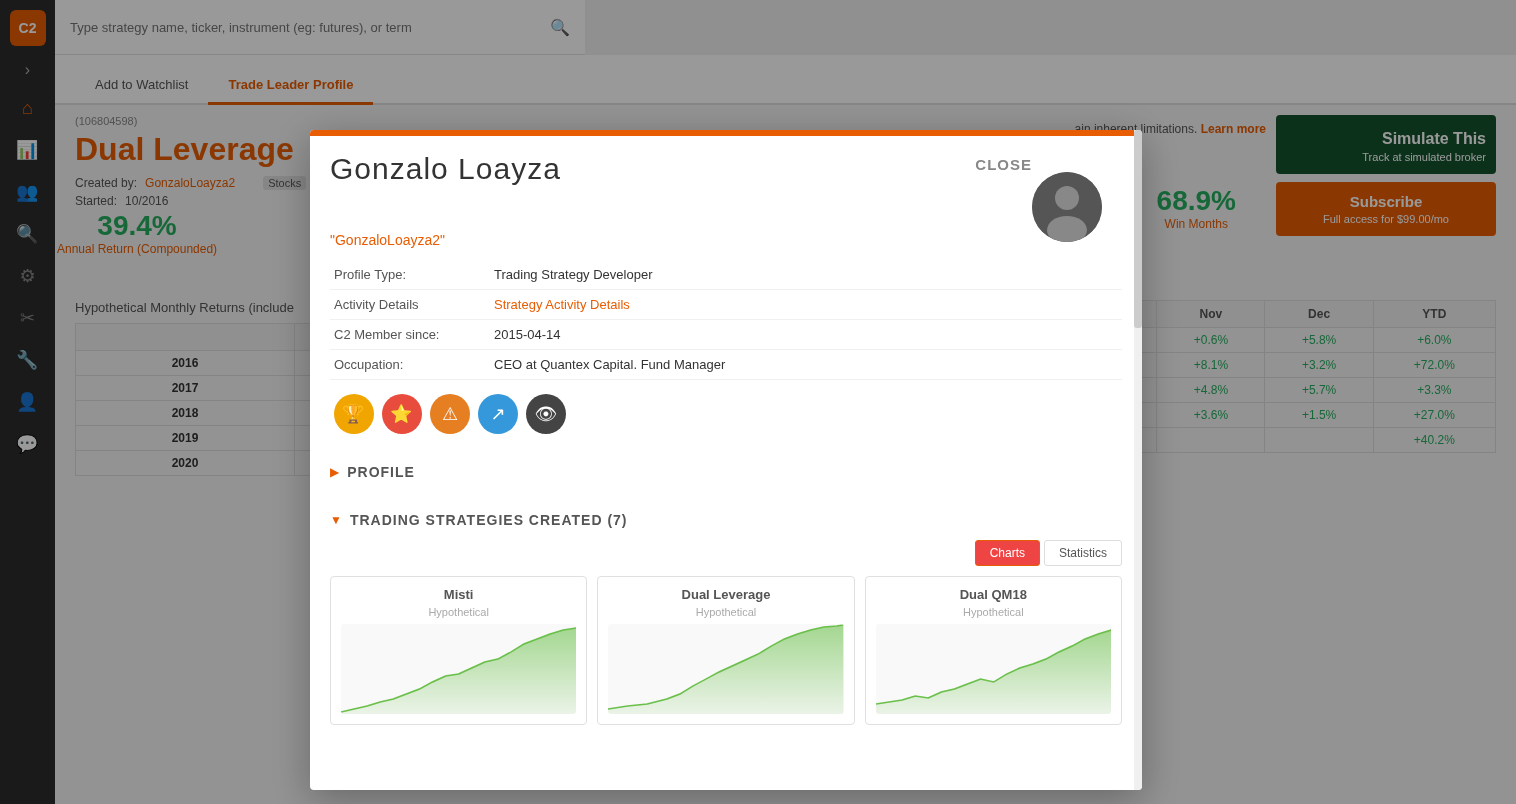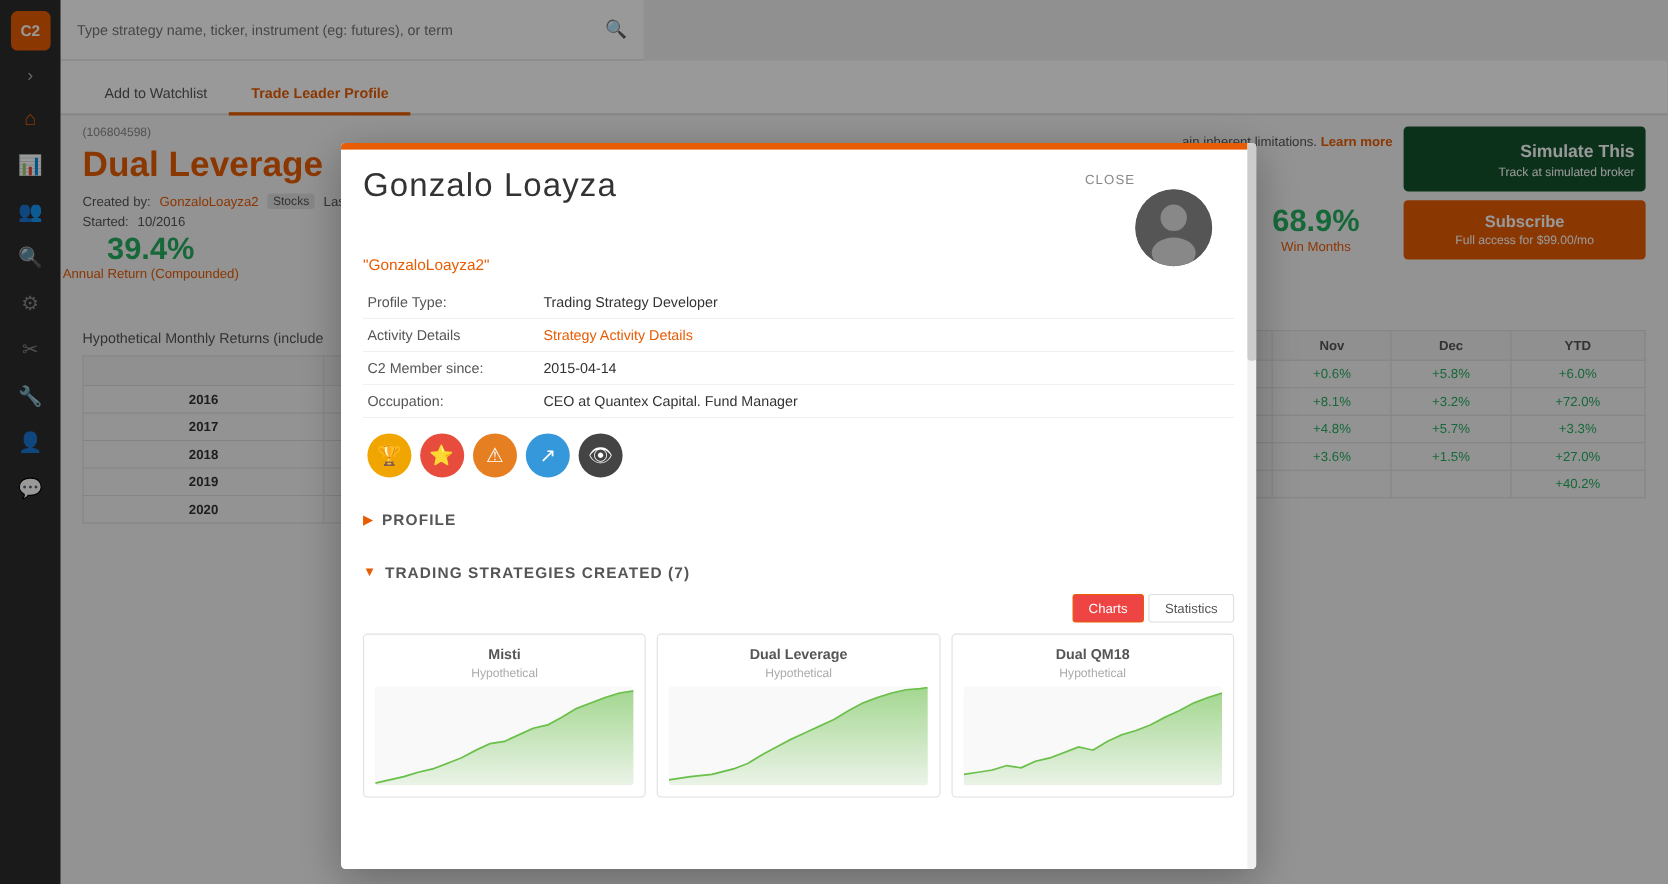--- a/index.html
+++ b/index.html
@@ -127,20 +127,21 @@
       gap: 8px;
       align-items: center;
       flex-wrap: wrap;
     }
     .badge {
       background: #e0e0e0;
       border-radius: 3px;
       padding: 1px 5px;
       font-size: 11px;
       color: #555;
+      margin-left: 20px;
     }
 
     
     .stats-row {
       position: absolute;
       left: 2px; top: 155px;
       display: flex;
       gap: 60px;
     }
     .stat-item { text-align: center; }
@@ -260,27 +261,28 @@
       justify-content: space-between;
       align-items: flex-start;
     }
     .modal-title {
       font-size: 30px;
       font-weight: 300;
       color: #333;
       letter-spacing: 1px;
     }
     .modal-close {
-      font-size: 12px;
+      font-size: 15px;
       color: #888;
       cursor: pointer;
       letter-spacing: 1px;
       background: none;
       border: none;
       padding: 4px 8px;
+      font-weight: bold;
     }
     .modal-avatar {
       width: 70px; height: 70px;
       border-radius: 50%;
       background: #555;
       overflow: hidden;
       display: flex; align-items: center; justify-content: center;
       font-size: 28px; color: #fff;
       position: absolute;
       right: 20px; top: 20px;

